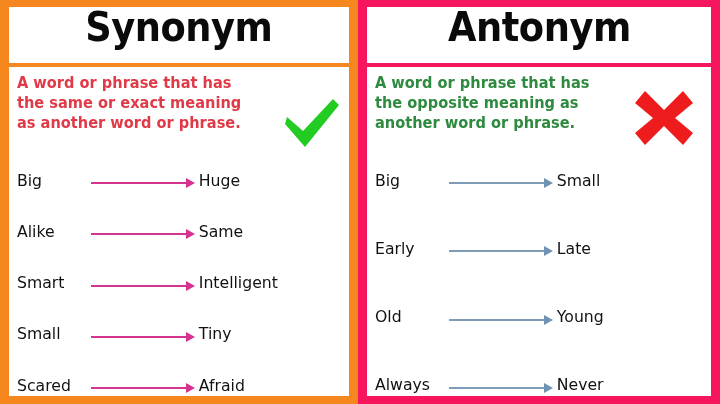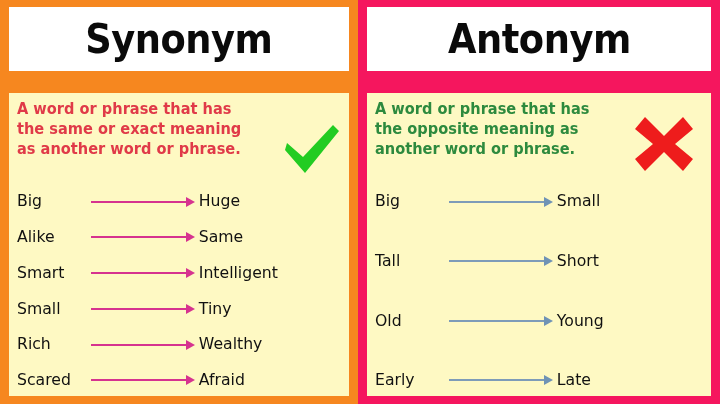--- a/index.html
+++ b/index.html
@@ -33,40 +33,39 @@
     background: #f6871f;
   }
   .panel-antonym {
     width: 362px;
     background: #f5165e;
   }
 
   
   .title-card {
     background: #ffffff;
-    height: 64px;
+    height: 56px;
     flex: none;
     display: flex;
-    align-items: center;
     justify-content: center;
-    margin-bottom: 22px;
+    margin-bottom: 4px;
   }
   .title-text {
     font-family: "DejaVu Sans", sans-serif;
     font-weight: bold;
     font-size: 40px;
     color: #0a0a0a;
     letter-spacing: -0.5px;
     line-height: 1;
     transform: scaleX(0.92);
   }
 
   
   .body-card {
-    background: #fef9c3;
+    background: #ffffff;
     flex: 1 1 auto;
     position: relative;
     box-sizing: border-box;
     padding: 6px 4px 0 8px;
     overflow: hidden;
   }
 
   .definition {
     font-family: "DejaVu Sans", sans-serif;
     font-size: 15.2px;
@@ -104,21 +103,21 @@
     left: 8px;
     right: 4px;
     top: 95px;
     bottom: 2px;
     display: flex;
     flex-direction: column;
     justify-content: space-between;
   }
   .pair-row {
     display: flex;
-    align-items: center;
+    align-items: flex-end;
     height: 27px;
   }
   .word {
     font-family: "DejaVu Sans", sans-serif;
     font-size: 16.5px;
     color: #111111;
     white-space: nowrap;
     line-height: 1;
     transform: scaleX(0.95);
   }
@@ -208,28 +207,20 @@
         <div class="pair-row">
           <span class="word word-left">Small</span>
           <span class="arrow-cell arrow-pink">
               <span class="arrow-line"></span>
               <span class="arrow-head"></span>
             </span>
           <span class="word word-right">Tiny</span>
         </div>
 
 
-        <div class="pair-row">
-          <span class="word word-left">Rich</span>
-          <span class="arrow-cell arrow-pink">
-              <span class="arrow-line"></span>
-              <span class="arrow-head"></span>
-            </span>
-          <span class="word word-right">Wealthy</span>
-        </div>
 
         <div class="pair-row">
           <span class="word word-left">Scared</span>
           <span class="arrow-cell arrow-pink">
               <span class="arrow-line"></span>
               <span class="arrow-head"></span>
             </span>
           <span class="word word-right">Afraid</span>
         </div>
 
@@ -257,47 +248,47 @@
 
         <div class="pair-row">
           <span class="word word-left">Big</span>
           <span class="arrow-cell arrow-blue">
               <span class="arrow-line"></span>
               <span class="arrow-head"></span>
             </span>
           <span class="word word-right">Small</span>
         </div>
 
-        <div class="pair-row">
-          <span class="word word-left">Tall</span>
-          <span class="arrow-cell arrow-blue">
-              <span class="arrow-line"></span>
-              <span class="arrow-head"></span>
-            </span>
-          <span class="word word-right">Short</span>
-        </div>
-
+
+
+        <div class="pair-row">
+          <span class="word word-left">Early</span>
+          <span class="arrow-cell arrow-blue">
+              <span class="arrow-line"></span>
+              <span class="arrow-head"></span>
+            </span>
+          <span class="word word-right">Late</span>
+        </div>
 
         <div class="pair-row">
           <span class="word word-left">Old</span>
           <span class="arrow-cell arrow-blue">
               <span class="arrow-line"></span>
               <span class="arrow-head"></span>
             </span>
           <span class="word word-right">Young</span>
         </div>
 
         <div class="pair-row">
-          <span class="word word-left">Early</span>
-          <span class="arrow-cell arrow-blue">
-              <span class="arrow-line"></span>
-              <span class="arrow-head"></span>
-            </span>
-          <span class="word word-right">Late</span>
-        </div>
-
+          <span class="word word-left">Always</span>
+          <span class="arrow-cell arrow-blue">
+              <span class="arrow-line"></span>
+              <span class="arrow-head"></span>
+            </span>
+          <span class="word word-right">Never</span>
+        </div>
 
 
       </div>
     </div>
   </div>
 
 </div>
 
 </body></html>

